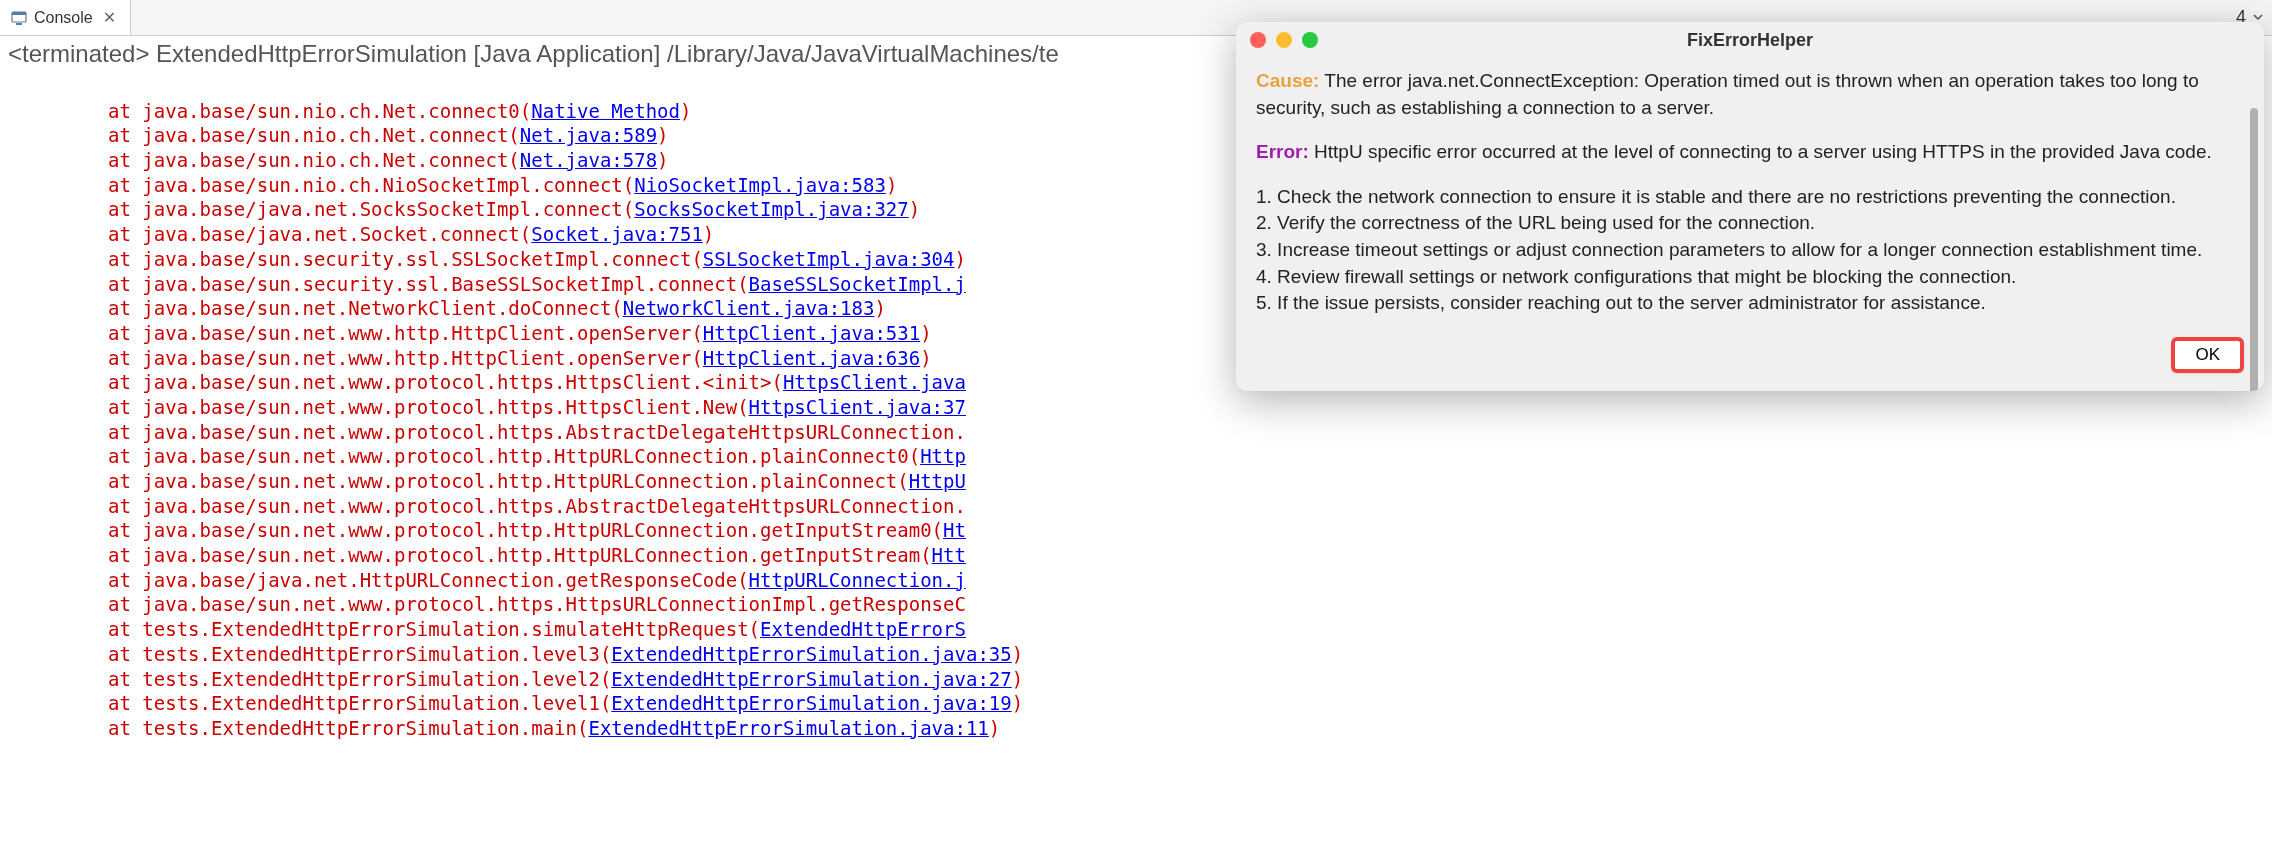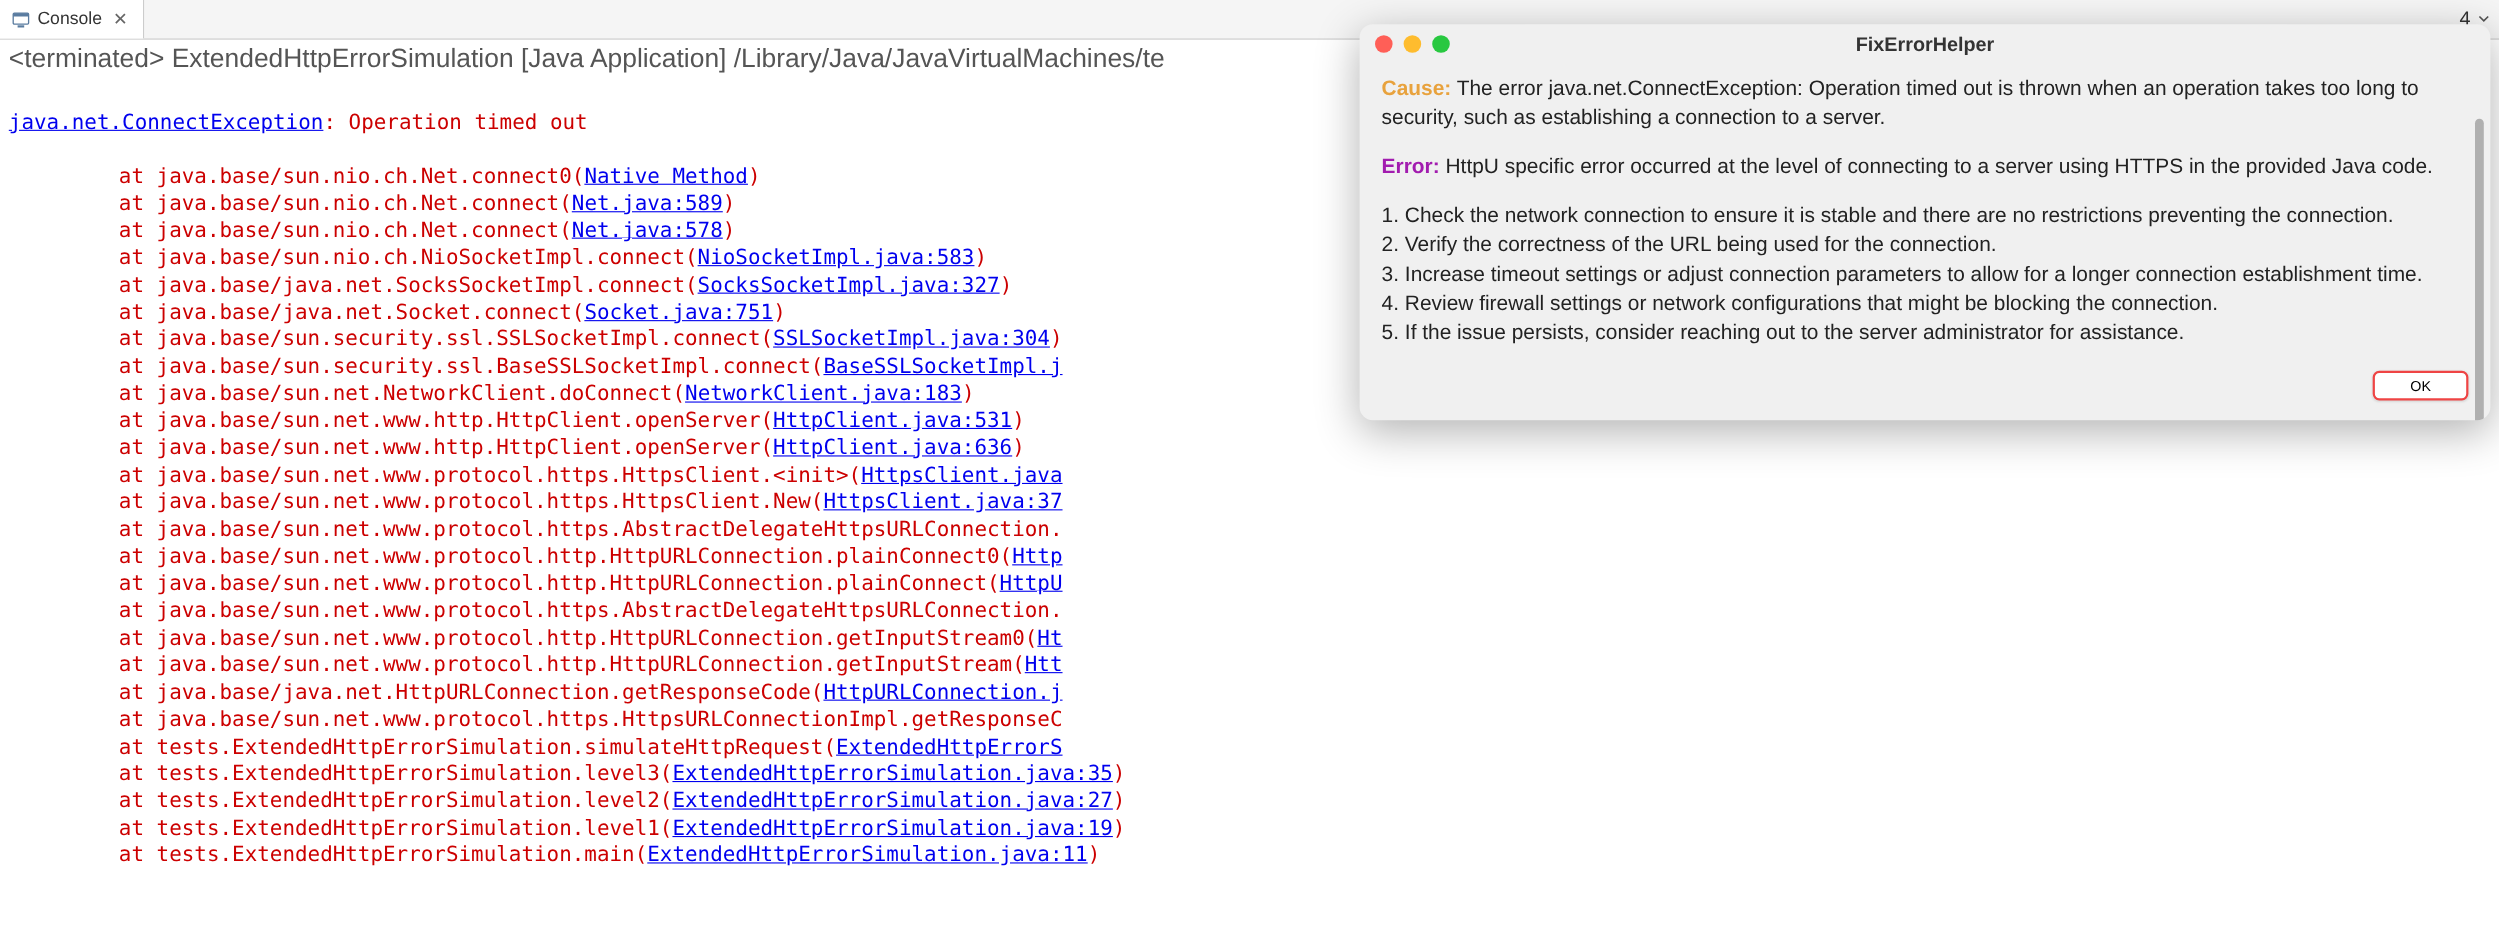--- a/index.html
+++ b/index.html
@@ -168,24 +168,24 @@
     .solution-item {
       display: block;
     }
     .dialog-footer {
       display: flex;
       justify-content: flex-end;
       margin-top: 20px;
     }
     .ok-button {
       background: #fff;
-      border: 2px solid #ef4444;
+      border: 4px solid #ef4444;
       border-radius: 6px;
-      padding: 4px 32px;
-      font-size: 13px;
+      padding: 4px 20px;
+      font-size: 17px;
       cursor: pointer;
       box-shadow: 0 1px 2px rgba(0,0,0,0.1);
     }
     .dialog-scrollbar {
       position: absolute;
       right: 6px;
       top: 50px;
       width: 8px;
       height: 420px;
       background: #b0b0b0;
@@ -213,21 +213,20 @@
       <svg width="12" height="12" viewBox="0 0 12 12">
           <path d="M2 4 L6 8 L10 4" fill="none" stroke="#555" stroke-width="1.5"></path>
         </svg>
     </span>
   </div>
 </div>
 
 <div class="terminated-line">&lt;terminated&gt; ExtendedHttpErrorSimulation [Java Application] /Library/Java/JavaVirtualMachines/te</div>
 
 <div class="console-content">
-<span class="stack-line"><span class="exc-class">java.net.ConnectException</span><span class="exc-message">: </span><span class="exc-message">Operation timed out</span></span>
 <div id="stack-container"><span class="stack-line"><span class="indent"></span><span class="at-text">at java.base/sun.nio.ch.Net.connect0(</span><span class="link">Native Method</span><span class="paren">)</span></span><span class="stack-line"><span class="indent"></span><span class="at-text">at java.base/sun.nio.ch.Net.connect(</span><span class="link">Net.java:589</span><span class="paren">)</span></span><span class="stack-line"><span class="indent"></span><span class="at-text">at java.base/sun.nio.ch.Net.connect(</span><span class="link">Net.java:578</span><span class="paren">)</span></span><span class="stack-line"><span class="indent"></span><span class="at-text">at java.base/sun.nio.ch.NioSocketImpl.connect(</span><span class="link">NioSocketImpl.java:583</span><span class="paren">)</span></span><span class="stack-line"><span class="indent"></span><span class="at-text">at java.base/java.net.SocksSocketImpl.connect(</span><span class="link">SocksSocketImpl.java:327</span><span class="paren">)</span></span><span class="stack-line"><span class="indent"></span><span class="at-text">at java.base/java.net.Socket.connect(</span><span class="link">Socket.java:751</span><span class="paren">)</span></span><span class="stack-line"><span class="indent"></span><span class="at-text">at java.base/sun.security.ssl.SSLSocketImpl.connect(</span><span class="link">SSLSocketImpl.java:304</span><span class="paren">)</span></span><span class="stack-line"><span class="indent"></span><span class="at-text">at java.base/sun.security.ssl.BaseSSLSocketImpl.connect(</span><span class="link">BaseSSLSocketImpl.j</span></span><span class="stack-line"><span class="indent"></span><span class="at-text">at java.base/sun.net.NetworkClient.doConnect(</span><span class="link">NetworkClient.java:183</span><span class="paren">)</span></span><span class="stack-line"><span class="indent"></span><span class="at-text">at java.base/sun.net.www.http.HttpClient.openServer(</span><span class="link">HttpClient.java:531</span><span class="paren">)</span></span><span class="stack-line"><span class="indent"></span><span class="at-text">at java.base/sun.net.www.http.HttpClient.openServer(</span><span class="link">HttpClient.java:636</span><span class="paren">)</span></span><span class="stack-line"><span class="indent"></span><span class="at-text">at java.base/sun.net.www.protocol.https.HttpsClient.&lt;init&gt;(</span><span class="link">HttpsClient.java</span></span><span class="stack-line"><span class="indent"></span><span class="at-text">at java.base/sun.net.www.protocol.https.HttpsClient.New(</span><span class="link">HttpsClient.java:37</span></span><span class="stack-line"><span class="indent"></span><span class="at-text">at java.base/sun.net.www.protocol.https.AbstractDelegateHttpsURLConnection.</span></span><span class="stack-line"><span class="indent"></span><span class="at-text">at java.base/sun.net.www.protocol.http.HttpURLConnection.plainConnect0(</span><span class="link">Http</span></span><span class="stack-line"><span class="indent"></span><span class="at-text">at java.base/sun.net.www.protocol.http.HttpURLConnection.plainConnect(</span><span class="link">HttpU</span></span><span class="stack-line"><span class="indent"></span><span class="at-text">at java.base/sun.net.www.protocol.https.AbstractDelegateHttpsURLConnection.</span></span><span class="stack-line"><span class="indent"></span><span class="at-text">at java.base/sun.net.www.protocol.http.HttpURLConnection.getInputStream0(</span><span class="link">Ht</span></span><span class="stack-line"><span class="indent"></span><span class="at-text">at java.base/sun.net.www.protocol.http.HttpURLConnection.getInputStream(</span><span class="link">Htt</span></span><span class="stack-line"><span class="indent"></span><span class="at-text">at java.base/java.net.HttpURLConnection.getResponseCode(</span><span class="link">HttpURLConnection.j</span></span><span class="stack-line"><span class="indent"></span><span class="at-text">at java.base/sun.net.www.protocol.https.HttpsURLConnectionImpl.getResponseC</span></span><span class="stack-line"><span class="indent"></span><span class="at-text">at tests.ExtendedHttpErrorSimulation.simulateHttpRequest(</span><span class="link">ExtendedHttpErrorS</span></span><span class="stack-line"><span class="indent"></span><span class="at-text">at tests.ExtendedHttpErrorSimulation.level3(</span><span class="link">ExtendedHttpErrorSimulation.java:35</span><span class="paren">)</span></span><span class="stack-line"><span class="indent"></span><span class="at-text">at tests.ExtendedHttpErrorSimulation.level2(</span><span class="link">ExtendedHttpErrorSimulation.java:27</span><span class="paren">)</span></span><span class="stack-line"><span class="indent"></span><span class="at-text">at tests.ExtendedHttpErrorSimulation.level1(</span><span class="link">ExtendedHttpErrorSimulation.java:19</span><span class="paren">)</span></span><span class="stack-line"><span class="indent"></span><span class="at-text">at tests.ExtendedHttpErrorSimulation.main(</span><span class="link">ExtendedHttpErrorSimulation.java:11</span><span class="paren">)</span></span></div>
 </div>
 
 <div class="dialog">
   <div class="dialog-titlebar">
     <div class="traffic-lights">
       <div class="traffic-light tl-red"></div>
       <div class="traffic-light tl-yellow"></div>
       <div class="traffic-light tl-green"></div>
     </div>

